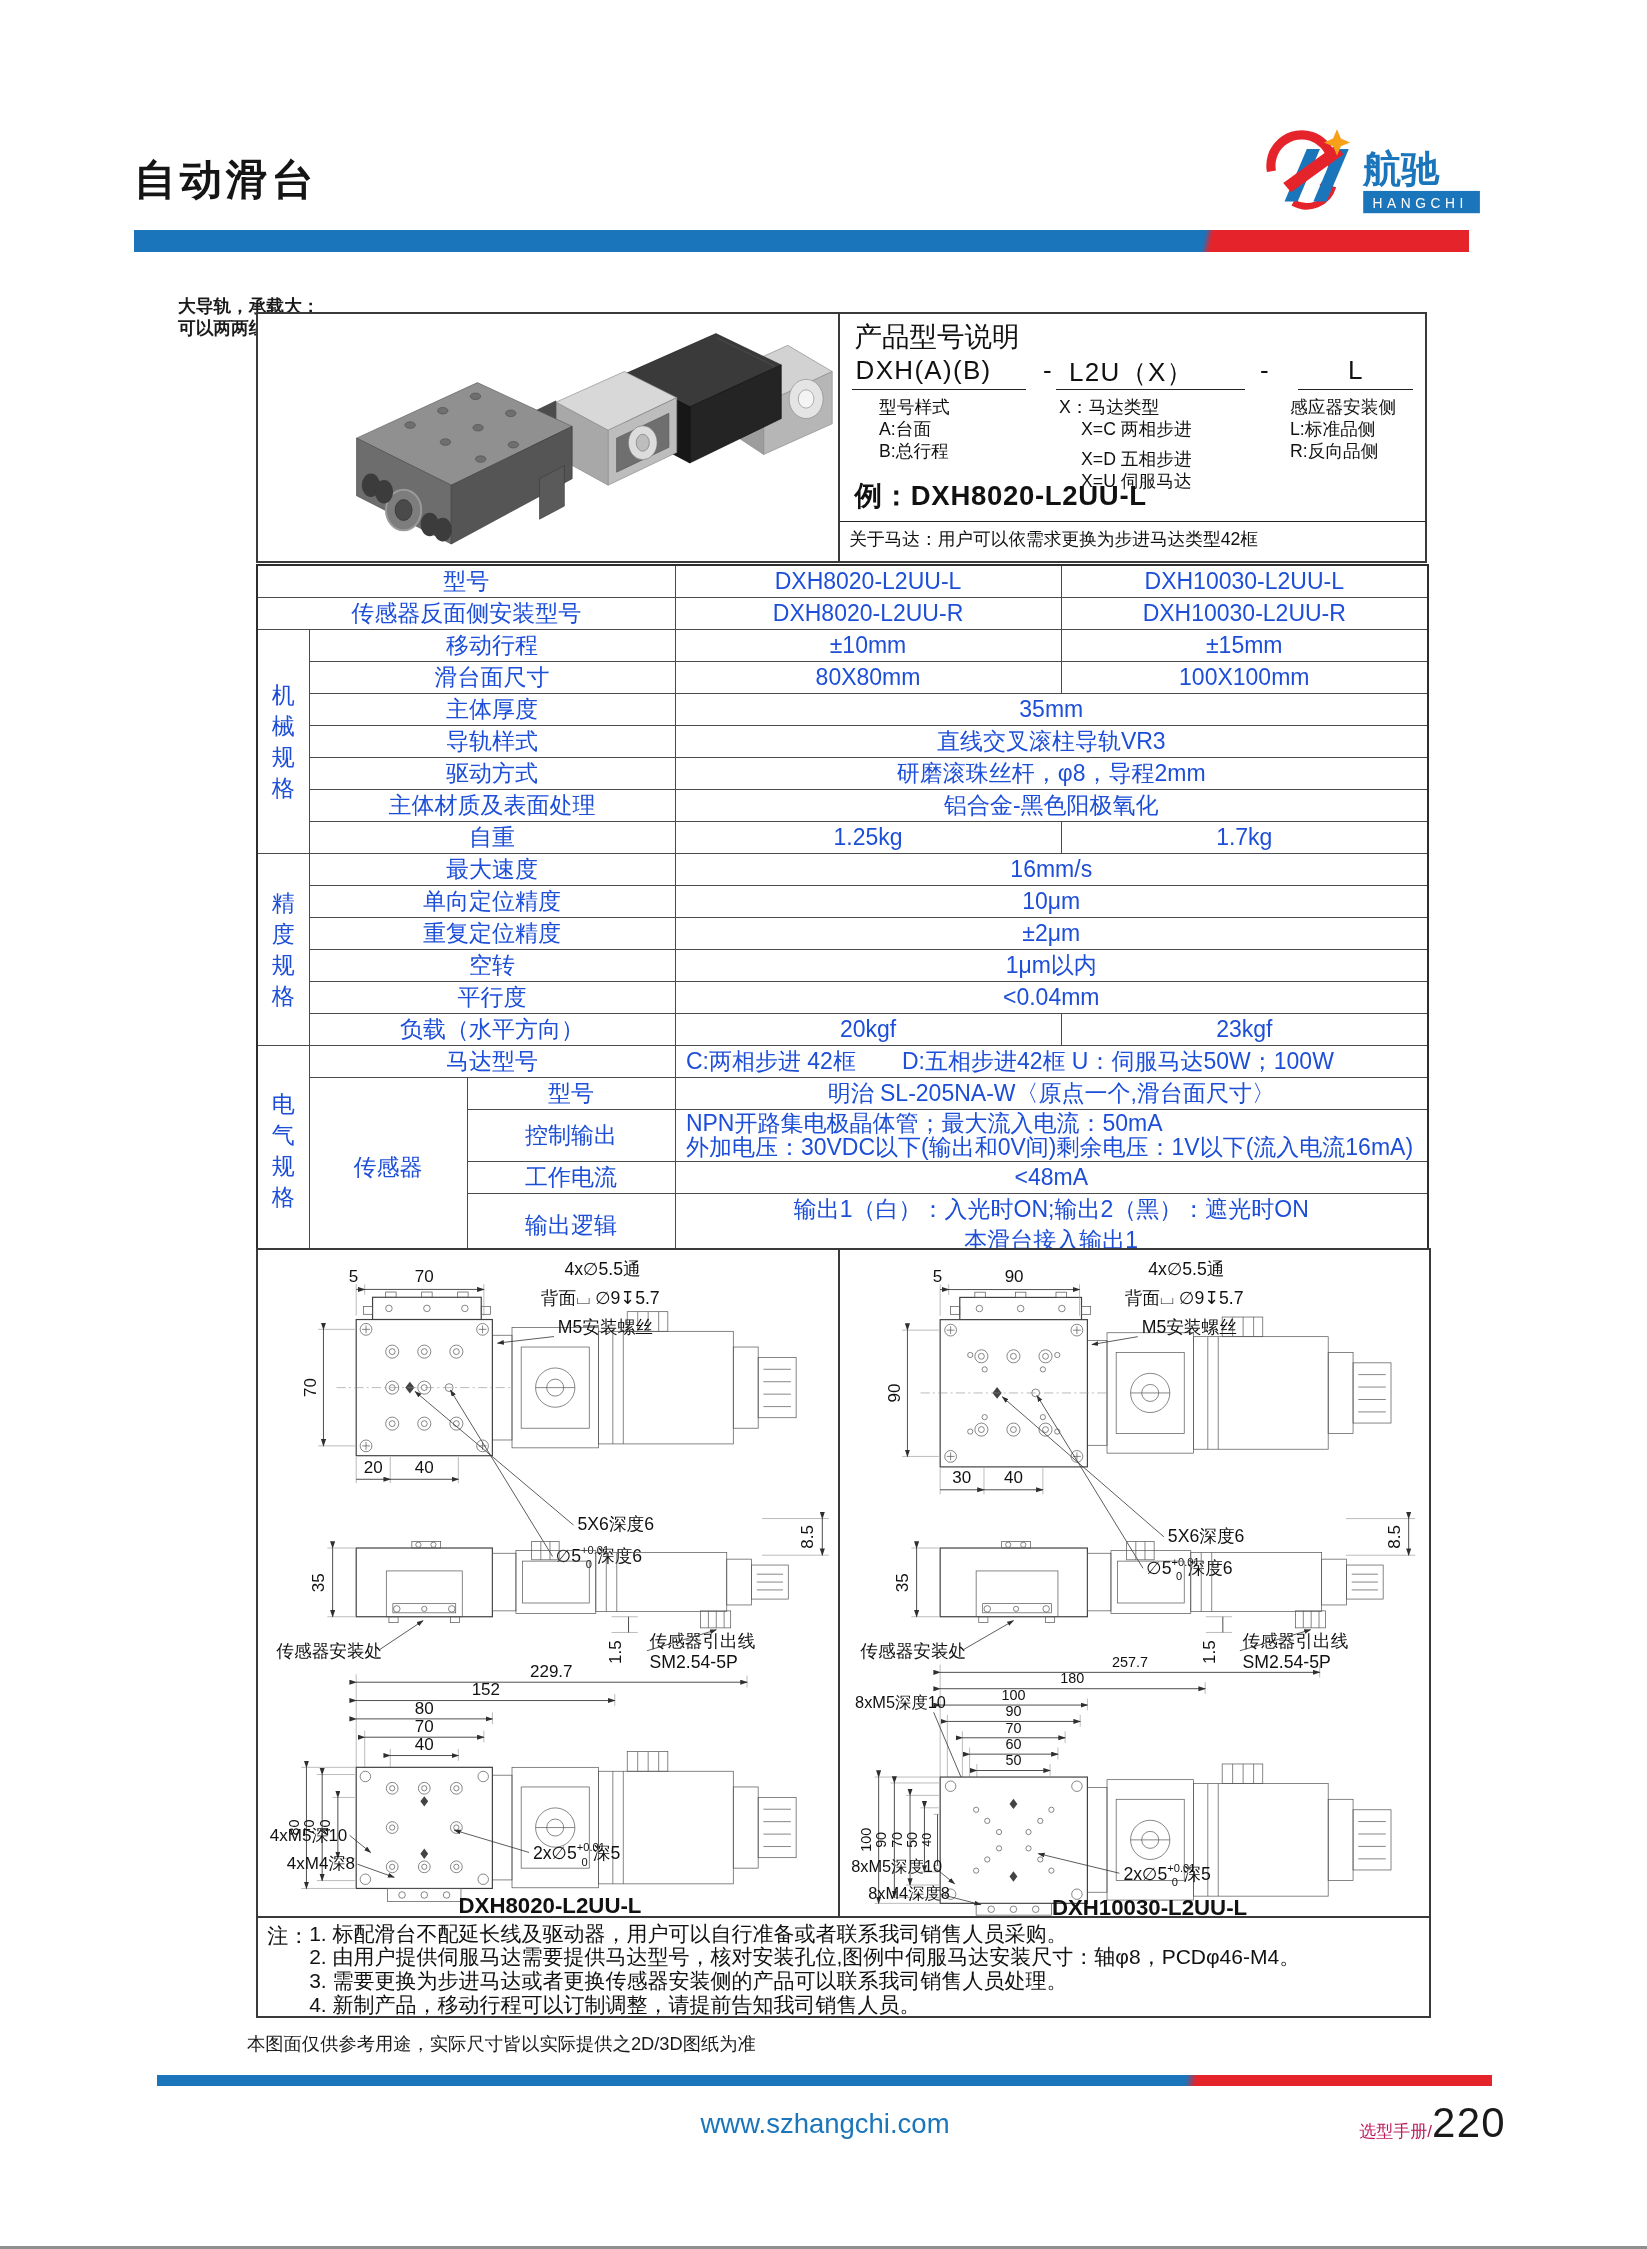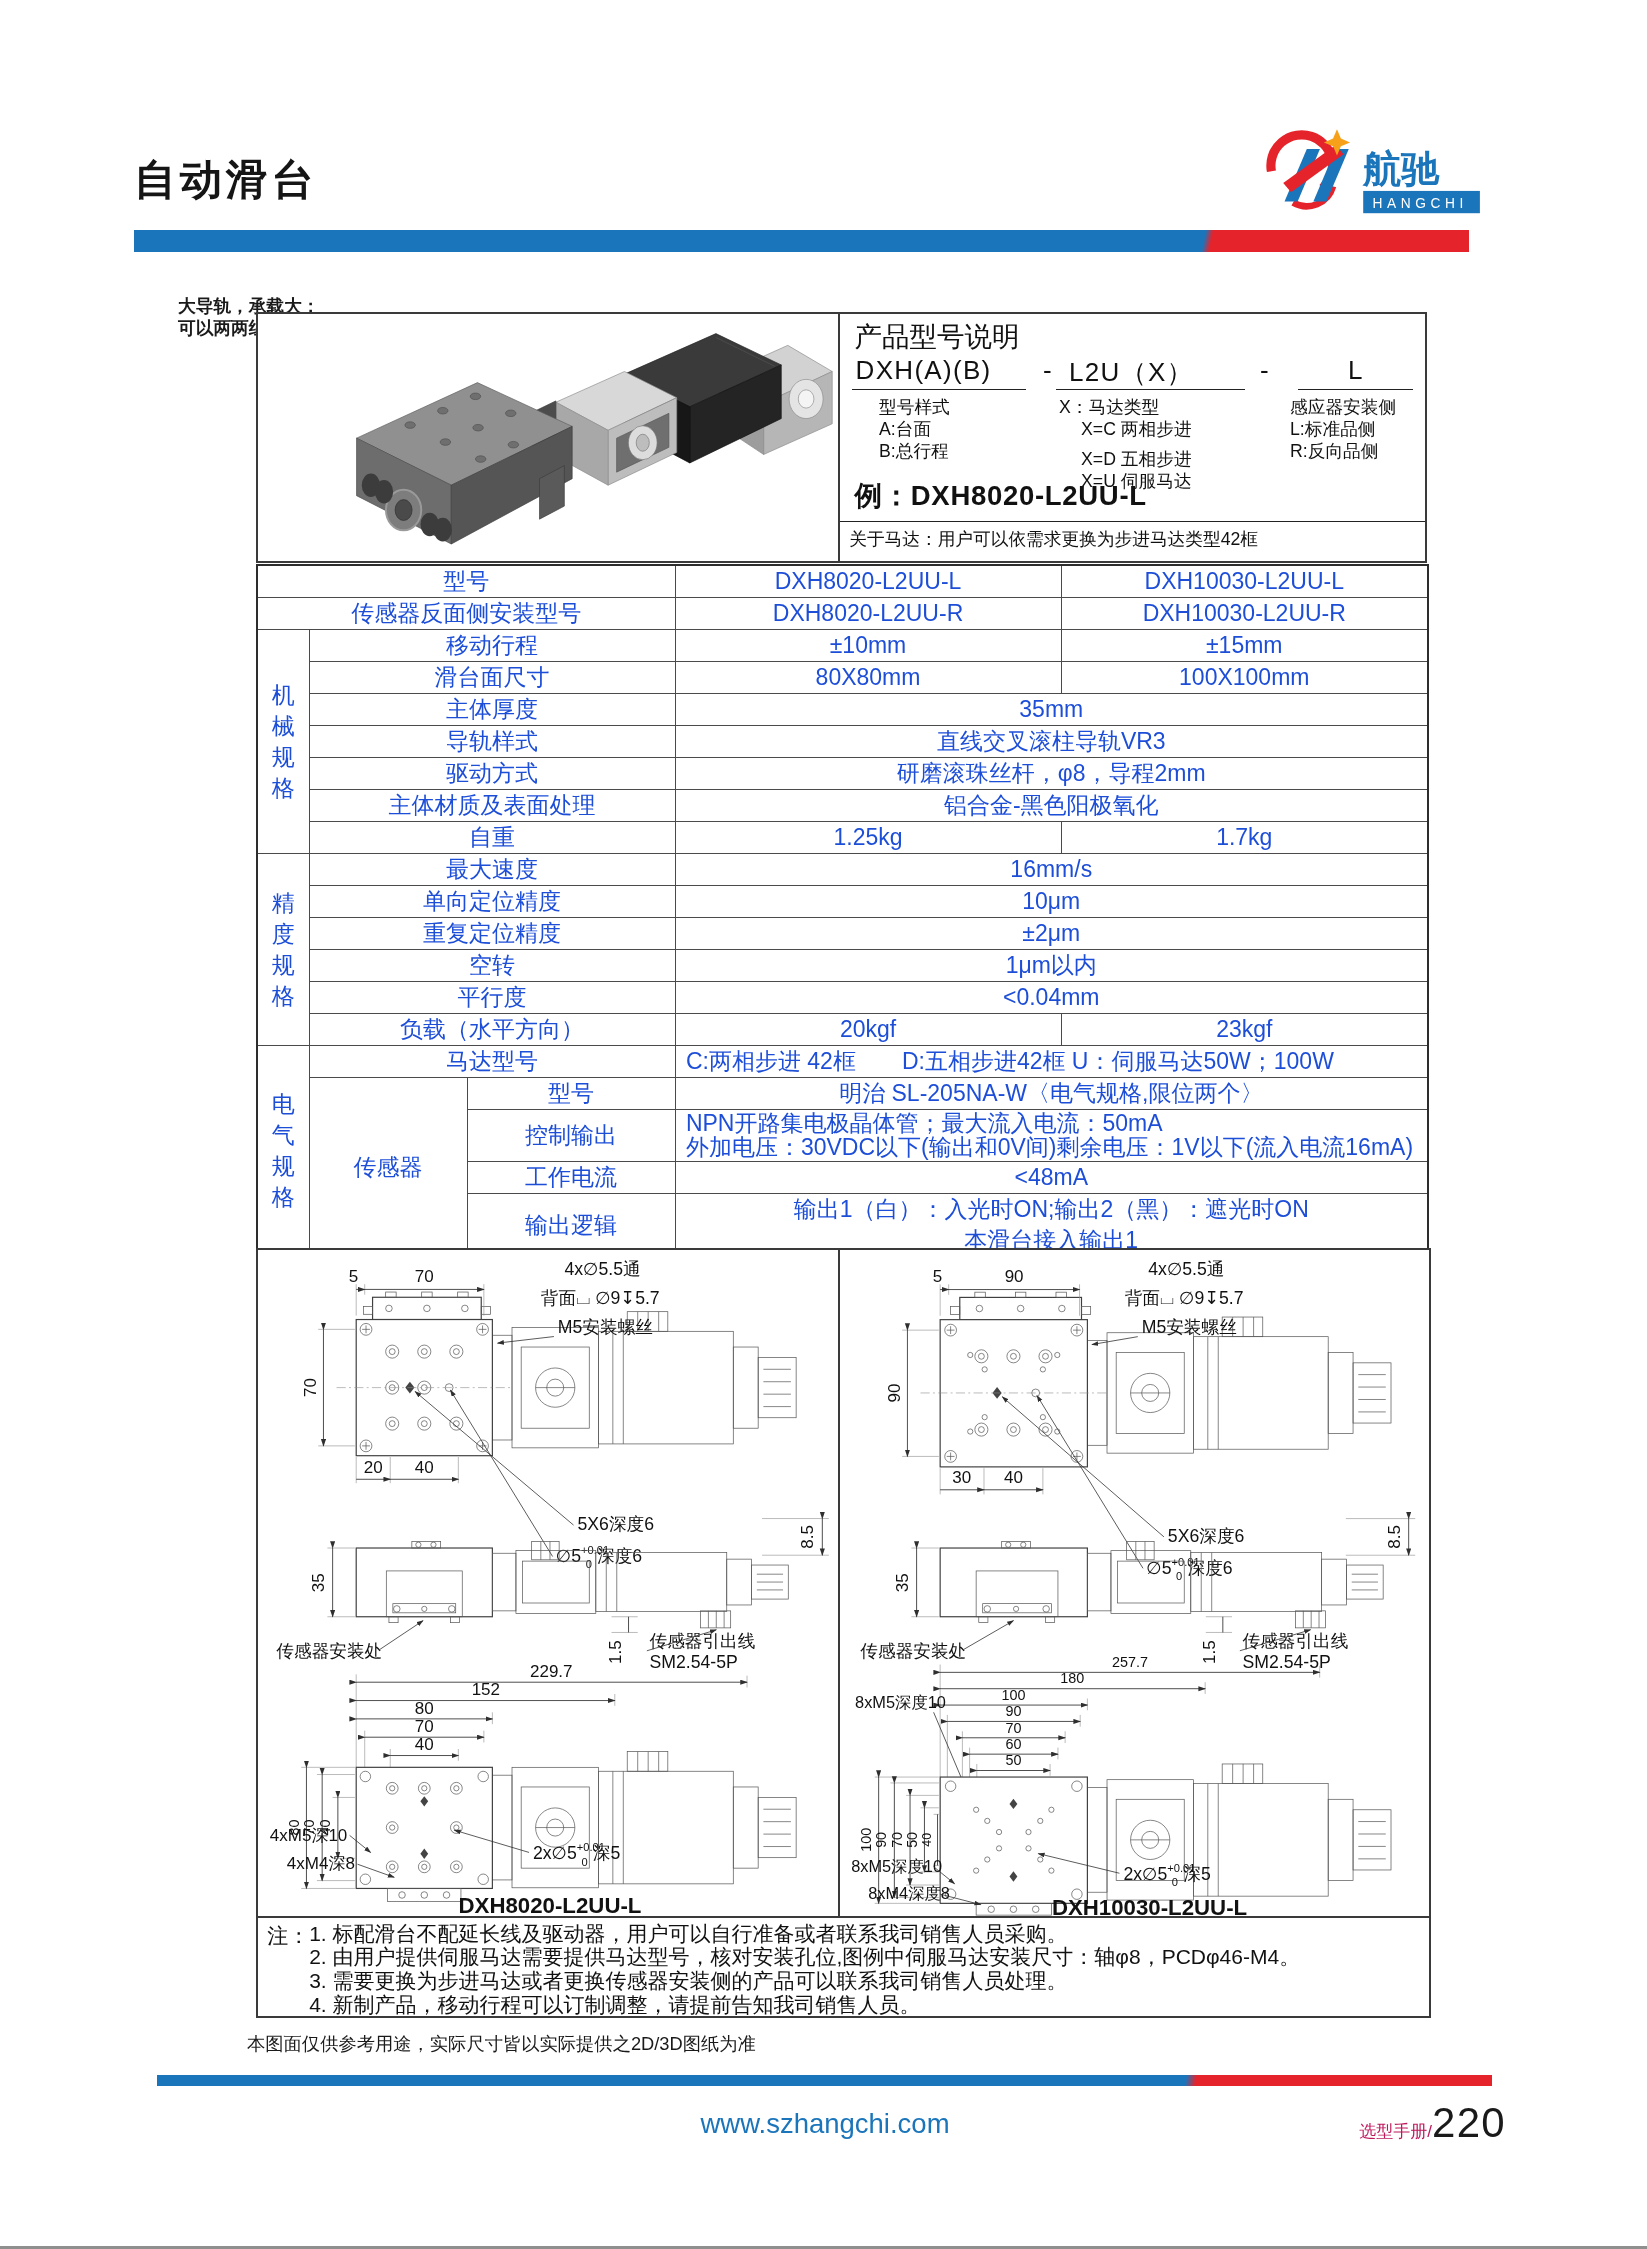--- a/index.html
+++ b/index.html
@@ -239,21 +239,21 @@
   <tr>
     <td rowspan="5" class="grp sec">电气规格</td>
     <td colspan="2" class="sec">马达型号</td>
     <td colspan="2" class="sec leftal">
           <div>C:两相步进 42框　　D:五相步进42框 U：伺服马达50W；100W</div>
         </td>
   </tr>
   <tr>
     <td rowspan="4">传感器</td>
     <td>型号</td>
-    <td colspan="2">明治 SL-205NA-W〈电气规格,限位两个〉</td>
+    <td colspan="2">明治 SL-205NA-W〈原点一个,滑台面尺寸〉</td>
   </tr>
   <tr class="t78">
     <td>控制输出</td>
     <td colspan="2" class="leftal">
       <div>NPN开路集电极晶体管；最大流入电流：50mA</div>
       <div>外加电压：30VDC以下(输出和0V间)剩余电压：1V以下(流入电流16mA)</div>
     </td>
   </tr>
   <tr>
     <td>工作电流</td>

